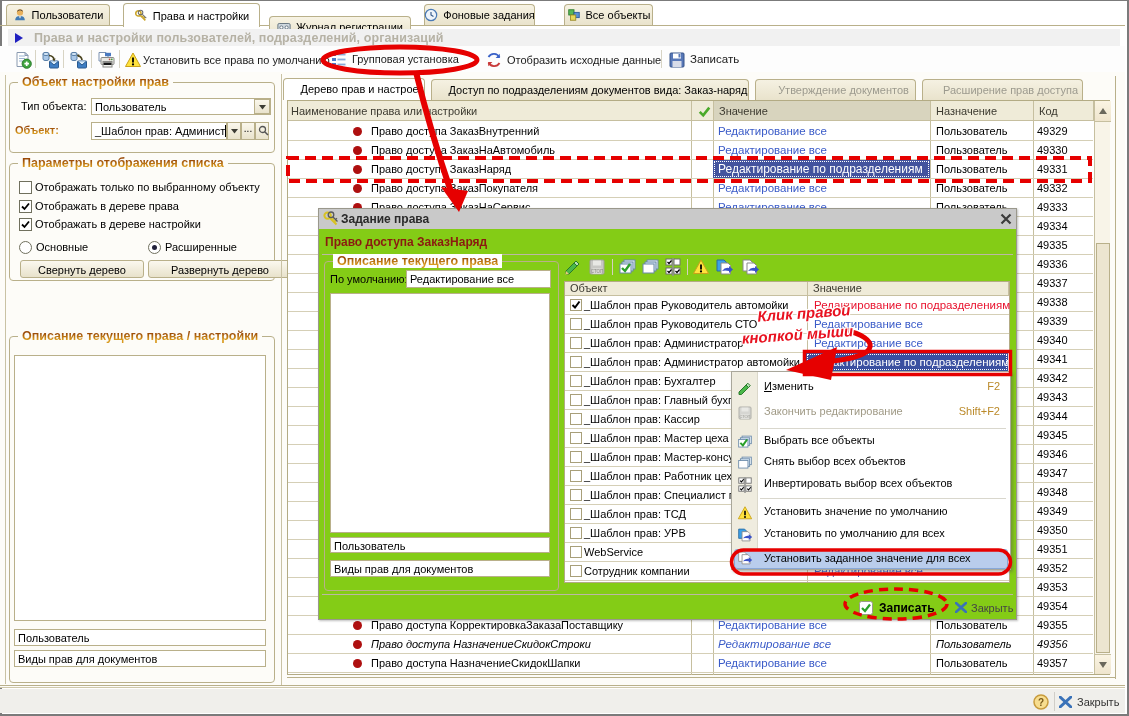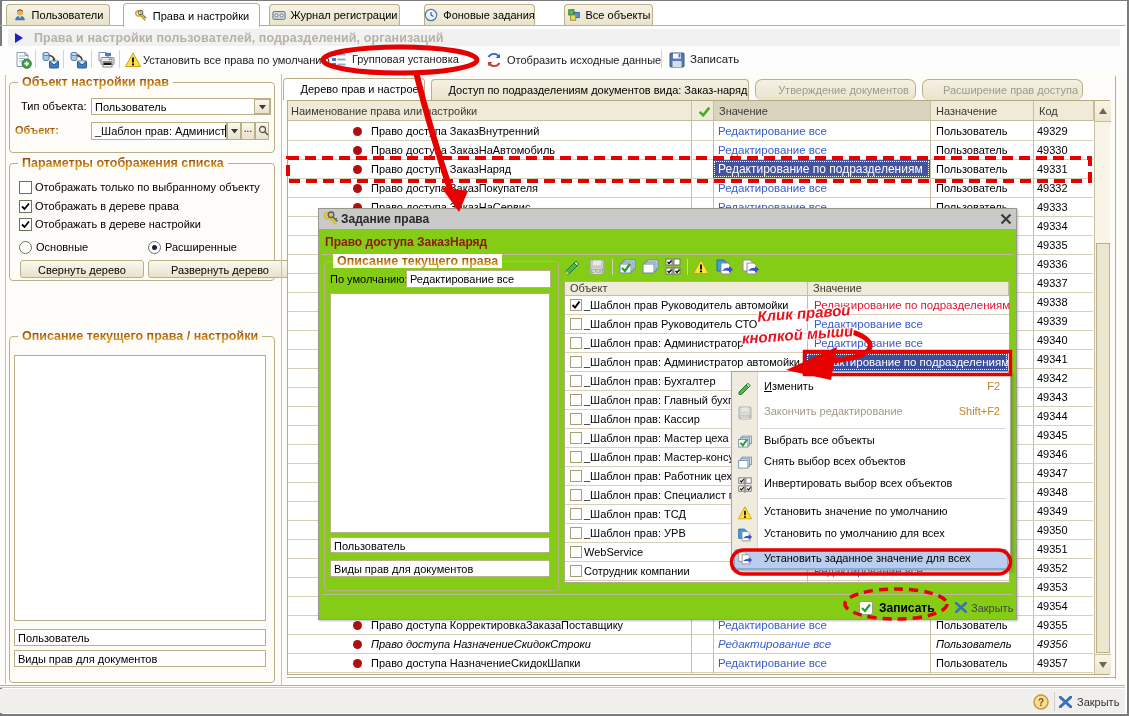--- a/index.html
+++ b/index.html
@@ -28,21 +28,21 @@
 .fs .lg em{font-style:normal;background-image:linear-gradient(#9a4a08 30%,#d89a20 75%);-webkit-background-clip:text;background-clip:text;color:transparent;}
 .inp{position:absolute;background:#fff;border:1px solid #b9b08a;font-size:11px;padding:2px 0 0 3px;overflow:hidden;white-space:nowrap;}
 .btnsq{position:absolute;background:linear-gradient(#faf7ec,#e9e3cc);border:1px solid #b9b08a;}
 .cb{position:absolute;width:13px;height:13px;background:#fff;border:1px solid #70705e;}
 .rad{position:absolute;width:13px;height:13px;background:#fff;border:1px solid #70705e;border-radius:50%;}
 .lbl{position:absolute;font-size:11px;white-space:nowrap;}
 .pbtn{position:absolute;background:linear-gradient(#fbf8ef,#e8e2cb);border:1px solid #b9b08a;border-radius:3px;text-align:center;font-size:11px;padding-top:3px;}
 
 .vtab{position:absolute;top:79px;height:21px;background:linear-gradient(#f5f1e2,#e9e3cc);border:1px solid #b9b08a;border-bottom:none;border-radius:4px 4px 0 0;padding:4px 0 0 16px;text-align:center;font-size:11px;white-space:nowrap;}
 .vtab.active{background:#fff;z-index:3;top:78px;height:22px;}
-.vtab.dis{color:#9c9a8e;border-radius:7px;}
+.vtab.dis{color:#9c9a8e;}
 
 #grid{position:absolute;left:287px;top:100px;width:823px;height:575px;background:#fff;border:1px solid #b3ab84;}
 .hcell{position:absolute;top:0;height:20px;background:#efebd8;border-right:1px solid #c6bf9f;border-bottom:1px solid #c6bf9f;font-size:11px;color:#3c3a30;padding:4px 0 0 5px;white-space:nowrap;overflow:hidden;}
 .row{position:absolute;height:19px;width:805px;border-bottom:1px solid #d5cfb6;}
 .row .nm{position:absolute;left:83px;top:3px;white-space:nowrap;}
 .row .bullet{position:absolute;left:65px;top:5px;width:9px;height:9px;border-radius:50%;background:#ae0f0f;}
 .row .val{position:absolute;left:430px;top:3px;font-size:11.5px;color:#3a5bc8;white-space:nowrap;}
 .row .naz{position:absolute;left:648px;top:3px;white-space:nowrap;}
 .row .kod{position:absolute;left:749px;top:3px;white-space:nowrap;}
 .vline{position:absolute;top:20px;width:1px;background:#c6bf9f;height:554px;}
@@ -80,21 +80,21 @@
       <path d="M4.5 4.5 a3.6 3.6 0 0 1 7 0 q-1.5-2-3.5-2t-3.5 2z" fill="#3a3430"></path>
       <path d="M2.5 14 q0-5 5.5-5t5.5 5z" fill="#3f7ab5"></path>
       <path d="M6.5 9.5 h3 l-1.5 2.5z" fill="#e8e8e8"></path>
     </svg>Пользователи</div>
 <div class="ttab active" style="left:123px;width:137px;"><svg class="ticon" viewBox="0 0 16 16">
       <circle cx="5" cy="5" r="3" fill="none" stroke="#caa52a" stroke-width="1.8"></circle>
       <path d="M7 7 L13 13 M10.5 10.5 l2 -1 M9 9 l1.8 -1" stroke="#caa52a" stroke-width="1.8" fill="none"></path>
       <circle cx="7.5" cy="4" r="2.6" fill="none" stroke="#6d6d6d" stroke-width="1.2"></circle>
       <path d="M9.5 6 L14 10.5" stroke="#6d6d6d" stroke-width="1.2"></path>
     </svg>Права и настройки</div>
-<div class="ttab" style="left:269px;width:131px;"><svg class="ticon" viewBox="0 0 16 16">
+<div class="ttab" style="left:269px;width:142px;margin-top:12px;"><svg class="ticon" viewBox="0 0 16 16">
       <rect x="1" y="4" width="14" height="9" rx="1.5" fill="#cfd8df" stroke="#5a6a78"></rect>
       <circle cx="5" cy="8.5" r="1.8" fill="#fff" stroke="#5a6a78"></circle>
       <circle cx="11" cy="8.5" r="1.8" fill="#fff" stroke="#5a6a78"></circle>
     </svg>Журнал регистрации</div>
 <div class="ttab" style="left:424px;width:111px;"><svg class="ticon" viewBox="0 0 16 16">
       <circle cx="8" cy="8" r="6.5" fill="#eef4fa" stroke="#4a7ab5" stroke-width="1.4"></circle>
       <path d="M8 4.5 V8 l2.8 1.8" stroke="#355a8a" stroke-width="1.3" fill="none"></path>
     </svg>Фоновые задания</div>
 <div class="ttab" style="left:564px;width:89px;"><svg class="ticon" viewBox="0 0 16 16">
       <rect x="2" y="2" width="6" height="6" fill="#58b858" stroke="#2a7a2a"></rect>

